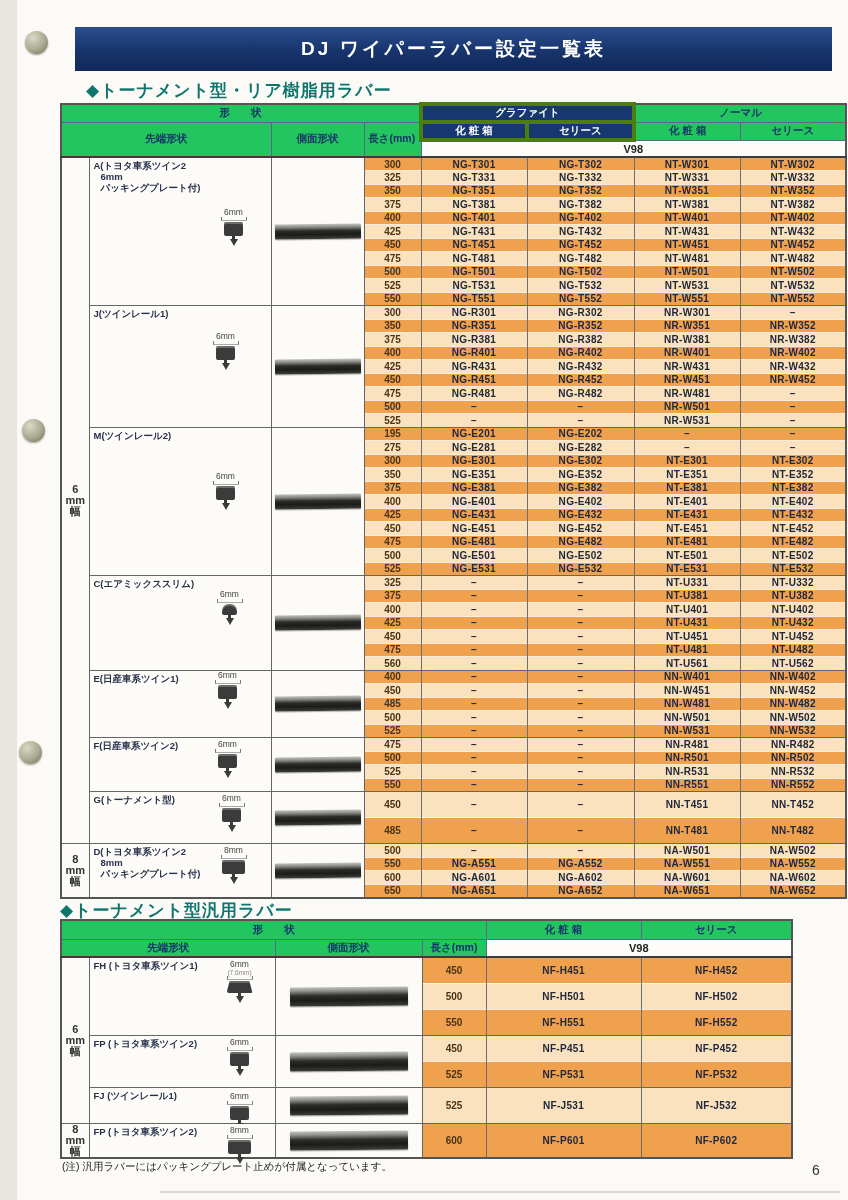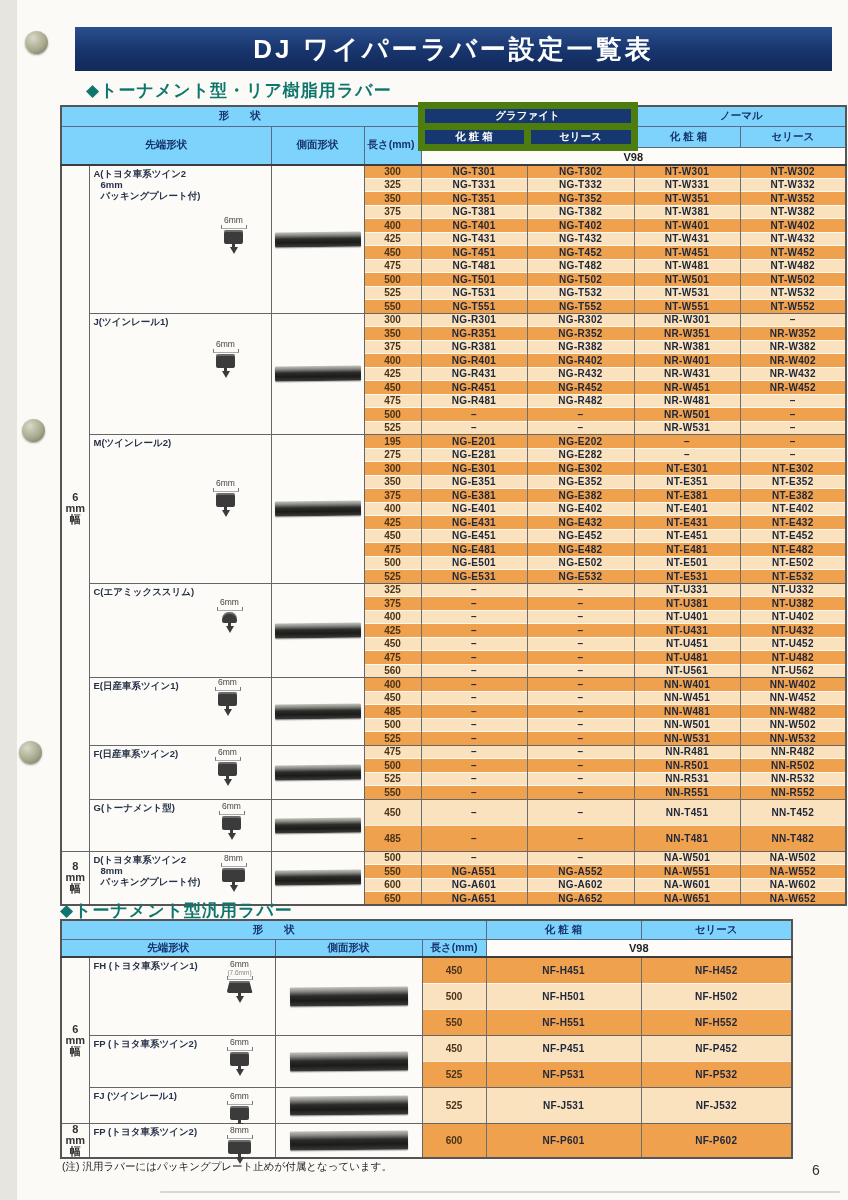--- a/index.html
+++ b/index.html
@@ -11,32 +11,32 @@
   .left-edge{position:absolute;left:0;top:0;width:17px;height:1200px;background:#e6e5e0;}
   .page{position:absolute;left:17px;top:0;width:831px;height:1200px;background:#fbfaf6;}
   .stud{position:absolute;width:23px;height:23px;border-radius:50%;
     background:radial-gradient(circle at 35% 30%,#d9d9c6,#a9a98f 55%,#6f6f58);
     box-shadow:0 1px 2px rgba(0,0,0,.35);}
   #stud1{left:25px;top:31px;} #stud2{left:22px;top:419px;} #stud3{left:19px;top:741px;}
 
   .title-bar{position:absolute;left:75px;top:27px;width:757px;height:44px;
     background:linear-gradient(180deg,#2b4f8e 0%,#17346c 55%,#12295a 100%);
     color:#ffffff;display:flex;align-items:center;justify-content:center;
-    font-size:26px;font-weight:bold;letter-spacing:3px;}
+    font-size:19px;font-weight:bold;letter-spacing:3px;}
   .sec-head{position:absolute;color:#0f766e;font-weight:bold;font-size:17px;letter-spacing:1px;}
   #sec1{left:86px;top:79px;} #sec2{left:60px;top:899px;}
 
   table.t{border-collapse:collapse;table-layout:fixed;position:absolute;background:#fcfbf7;
     border:2px solid #555;}
   #table1{left:60px;top:102px;width:785px;}
   #table2{left:60px;top:919px;width:731px;}
 
   th{padding:0;font-size:10.5px;font-weight:bold;}
-  th.lt{background:#7dd3fc;color:#16346a;border:1px solid #5a6a85;}
-  th.navy{background:#16376f;color:#ffffff;border:7px solid #4d7c0f;}
+  th.lt{background:#22c55e;color:#16346a;border:1px solid #5a6a85;}
+  th.navy{background:#16376f;color:#ffffff;border:4px solid #4d7c0f;}
   th.white{background:#fdfcf8;color:#222;border:1px solid #5a6a85;font-size:11px;}
   tr.h1{height:18px;} tr.h2{height:17px;margin-left:17px;} tr.h3{height:17px;}
   #table2 tr.h1{height:19px;} #table2 tr.h2{height:18px;}
   th.hb{border-bottom:2px solid #3c3c3c;}
 
   td{padding:0;font-size:10px;text-align:center;vertical-align:middle;}
   tr.data{height:13.5px;}
   tr.data.orange td.len,tr.data.orange td.prod{background:#f0a14e;}
   tr.data.cream td.len,tr.data.cream td.prod{background:#f9e2bd;}
   td.len{color:#4a3318;font-weight:bold;border-left:1px solid #6e6e6e;border-top:1px solid rgba(255,255,255,.8);}

